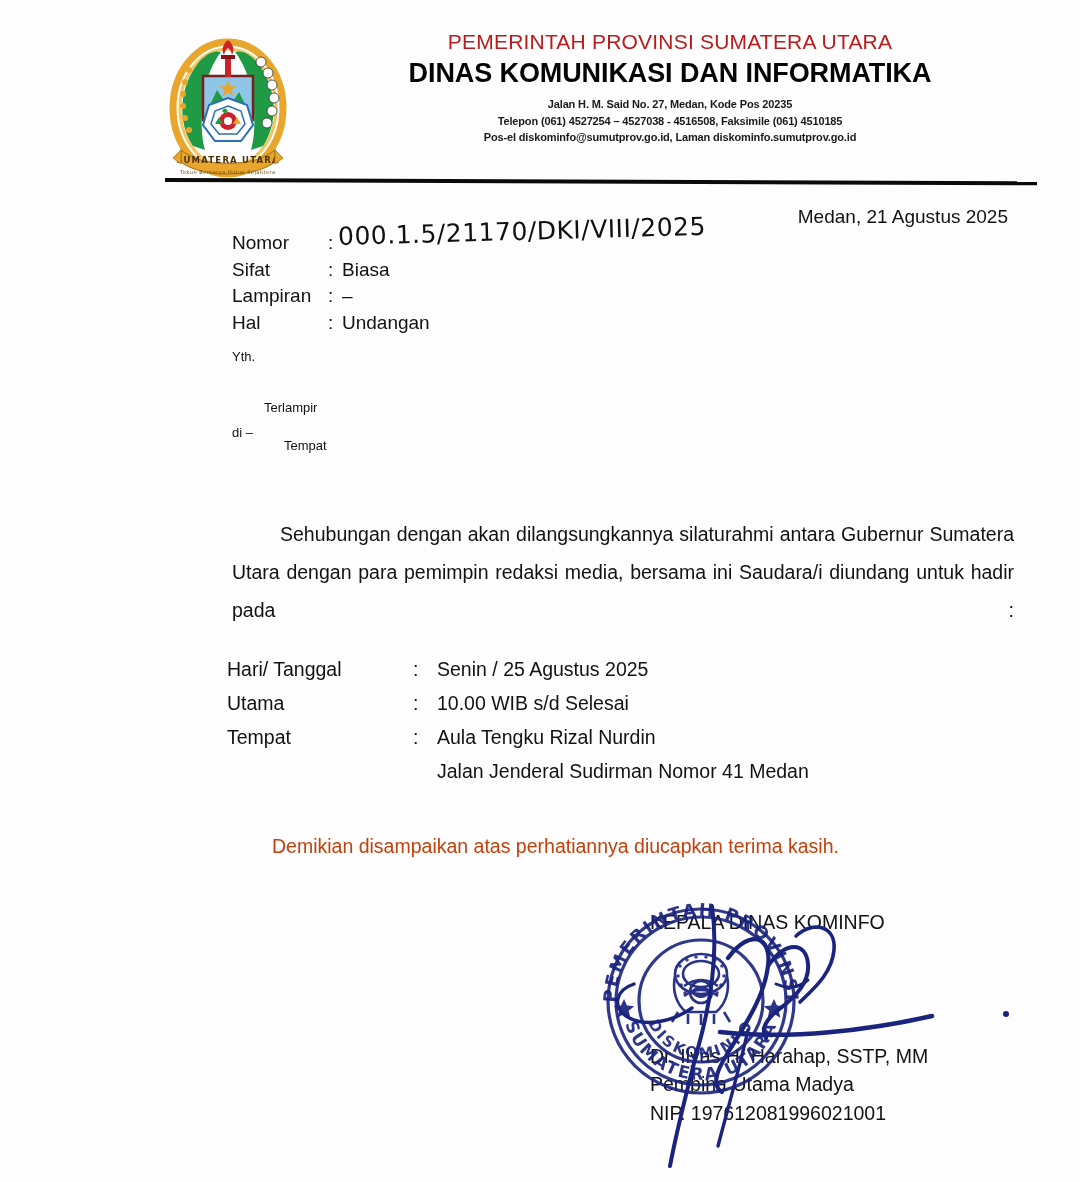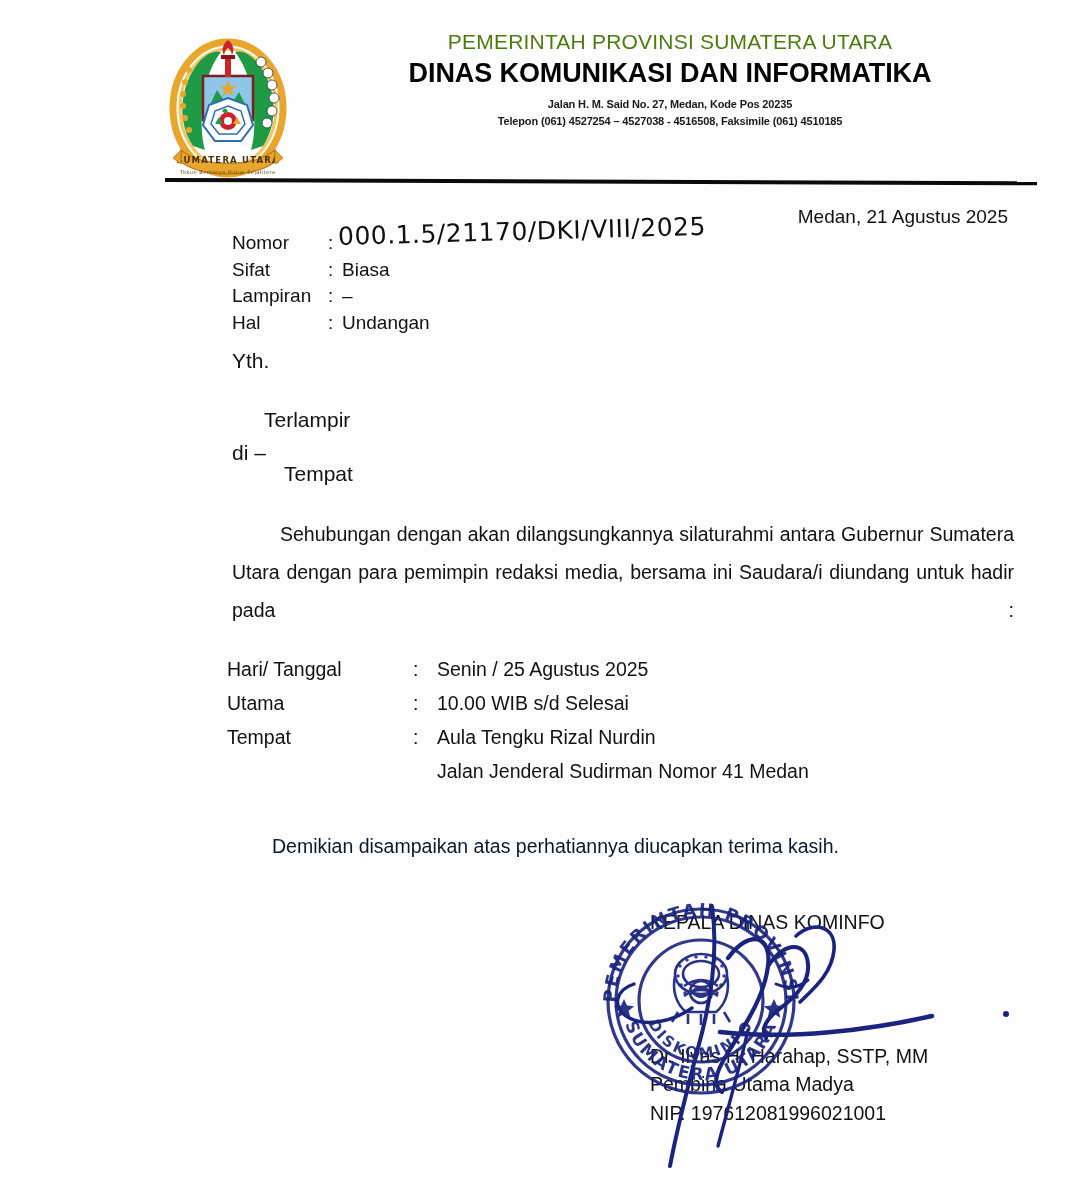--- a/index.html
+++ b/index.html
@@ -42,21 +42,21 @@
   .lh-text {
     position: absolute;
     left: 300px;
     top: 12px;
     width: 740px;
     text-align: center;
   }
   .lh-line1 {
     font-size: 21px;
     letter-spacing: 0.2px;
-    color: #4d7c0f;
+    color: #b91c1c;
     white-space: nowrap;
     font-weight: 400;
   }
   .lh-line2 {
     font-size: 27px;
     font-weight: bold;
     letter-spacing: -0.1px;
     margin-top: 4px;
     color: #050505;
     white-space: nowrap;
@@ -118,21 +118,21 @@
     transform-origin: left center;
     letter-spacing: 0.5px;
     font-weight: 500;
   }
 
   
   .addressee {
     position: absolute;
     left: 232px;
     top: 350px;
-    font-size: 21px;
+    font-size: 13px;
     color: #121212;
     line-height: 1;
   }
   .yth { margin-bottom: 38px; }
   .terlampir { margin-left: 32px; margin-bottom: 12px; }
   .di { }
   .tempat-addr { margin-left: 52px; }
 
   
   .body-para {
@@ -161,21 +161,21 @@
   .det-colon { width: 24px; flex: 0 0 24px; }
   .det-value { white-space: nowrap; }
   .det-sub { margin-left: 210px; margin-top: 1px; }
 
   
   .closing {
     position: absolute;
     left: 272px;
     top: 835px;
     font-size: 19.5px;
-    color: #0f172a;
+    color: #c2410c;
     white-space: nowrap;
   }
 
   
   .sig-block {
     position: absolute;
     left: 650px;
     top: 913px;
     font-size: 19.5px;
     color: #121212;
@@ -282,20 +282,21 @@
         <path d="M112 124 L120 132 L112 138 Z" fill="#e8a62c" stroke="#b9801f" stroke-width="1"></path>
       </svg>
     </div>
 
     <div class="lh-text">
       <div class="lh-line1">PEMERINTAH PROVINSI SUMATERA UTARA</div>
       <div class="lh-line2">DINAS KOMUNIKASI DAN INFORMATIKA</div>
       <div class="lh-addr">
         <div>Jalan H. M. Said No. 27, Medan, Kode Pos 20235</div>
         <div>Telepon (061) 4527254 – 4527038 - 4516508, Faksimile (061) 4510185</div>
+        <div>Pos-el diskominfo@sumutprov.go.id, Laman diskominfo.sumutprov.go.id</div>
       </div>
     </div>
   </div>
 
   <div class="rule"></div>
 
   <div class="date-line">Medan, 21 Agustus 2025</div>
 
   <div class="meta">
     <div class="meta-row">

